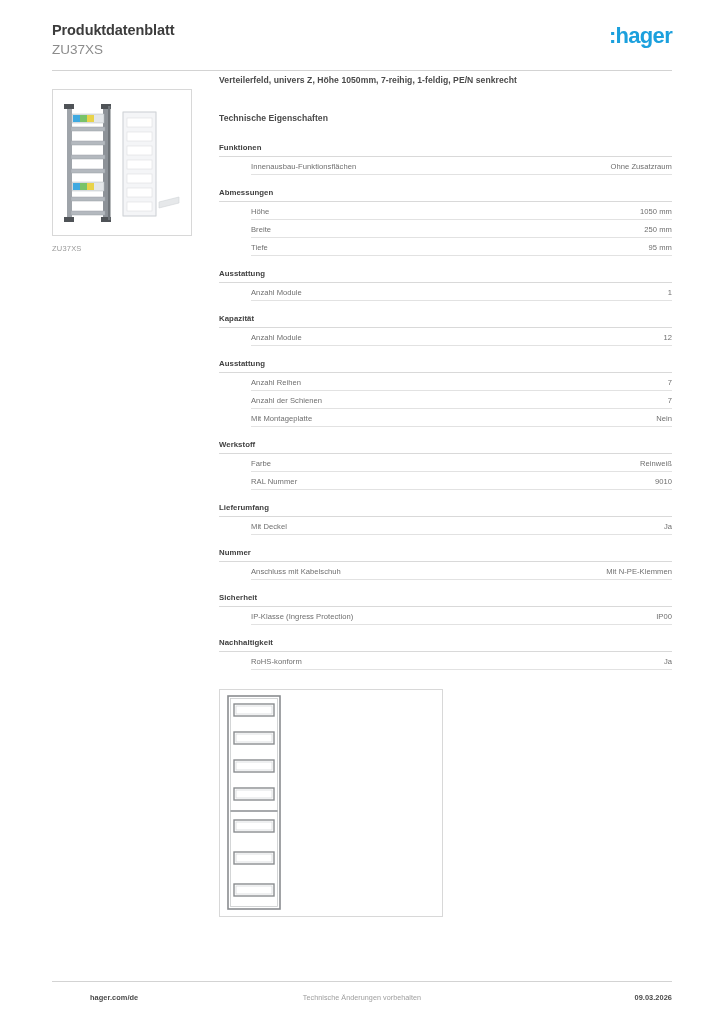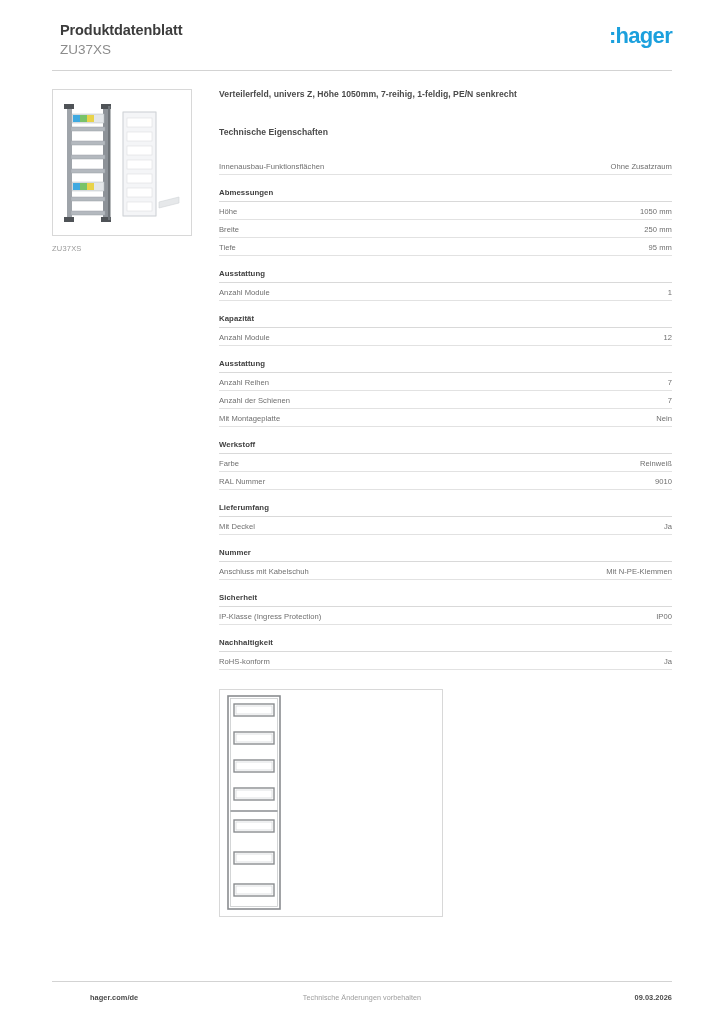--- a/index.html
+++ b/index.html
@@ -18,21 +18,21 @@
     width: 724px;
     height: 1024px;
     background: #ffffff;
     padding: 0;
   }
 
   
   .header {
     position: absolute;
     top: 22px;
-    left: 60px;
+    left: 52px;
     right: 52px;
     height: 46px;
     display: flex;
     align-items: flex-start;
     justify-content: space-between;
   }
   .header-titles { display: flex; flex-direction: column; }
   .doc-title {
     font-size: 14.5px;
     font-weight: bold;
@@ -84,21 +84,21 @@
   .photo-caption {
     margin-top: 8px;
     font-size: 7.5px;
     color: #9a9a9a;
     letter-spacing: 0.2px;
   }
 
   
   .spec-col {
     position: absolute;
-    top: 89px;
+    top: 75px;
     left: 219px;
     width: 453px;
   }
   .product-name {
     font-size: 8.6px;
     font-weight: bold;
     color: #4a4a4a;
     letter-spacing: 0.05px;
     margin-bottom: 28px;
   }
@@ -121,20 +121,21 @@
   }
   .spec-row {
     display: flex;
     justify-content: space-between;
     align-items: center;
     font-size: 7.6px;
     color: #6e6e6e;
     padding: 4.5px 0 3.5px 0;
     border-bottom: 1px solid #e2e2e2;
     letter-spacing: 0.05px;
+    margin-left: 32px;
   }
   .spec-label { text-align: left; }
   .spec-value { text-align: right; white-space: nowrap; padding-left: 12px; }
 
   
   .drawings-block { margin-top: 19px; }
   .drawings-title {
     font-size: 7.8px;
     font-weight: bold;
     color: #3f3f3f;
@@ -262,20 +263,21 @@
     </div>
     <div class="photo-caption">ZU37XS</div>
   </div>
 
   <div class="spec-col">
     <div class="product-name">Verteilerfeld, univers Z, Höhe 1050mm, 7-reihig, 1-feldig, PE/N senkrecht</div>
     <div class="tech-title">Technische Eigenschaften</div>
 
     <div id="spec-groups">
         <div class="spec-group">
+          <div class="group-title">Funktionen</div>
           <div class="spec-row">
             <span class="spec-label">Innenausbau-Funktionsflächen</span>
             <span class="spec-value">Ohne Zusatzraum</span>
           </div>
         </div>
         <div class="spec-group">
           <div class="group-title">Abmessungen</div>
           <div class="spec-row">
             <span class="spec-label">Höhe</span>
             <span class="spec-value">1050 mm</span>

